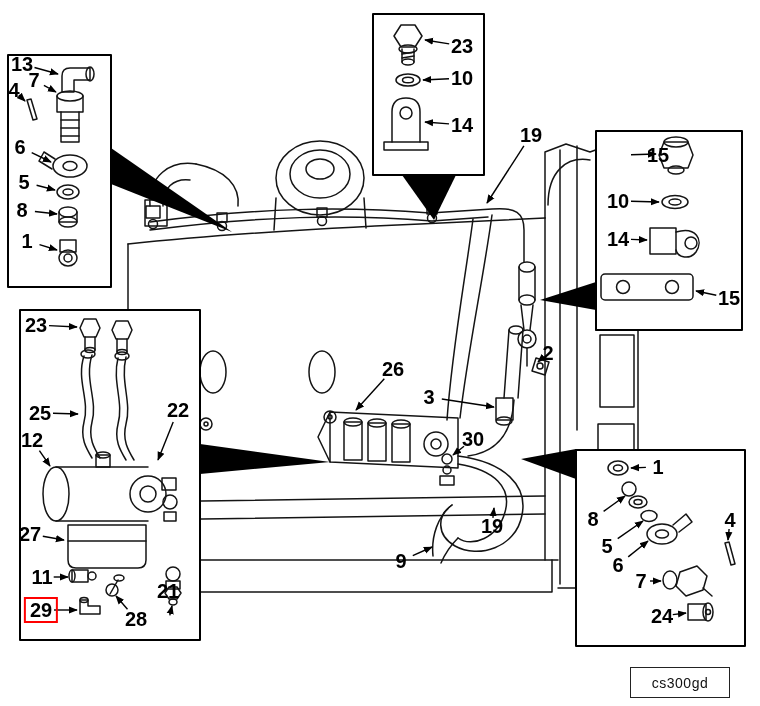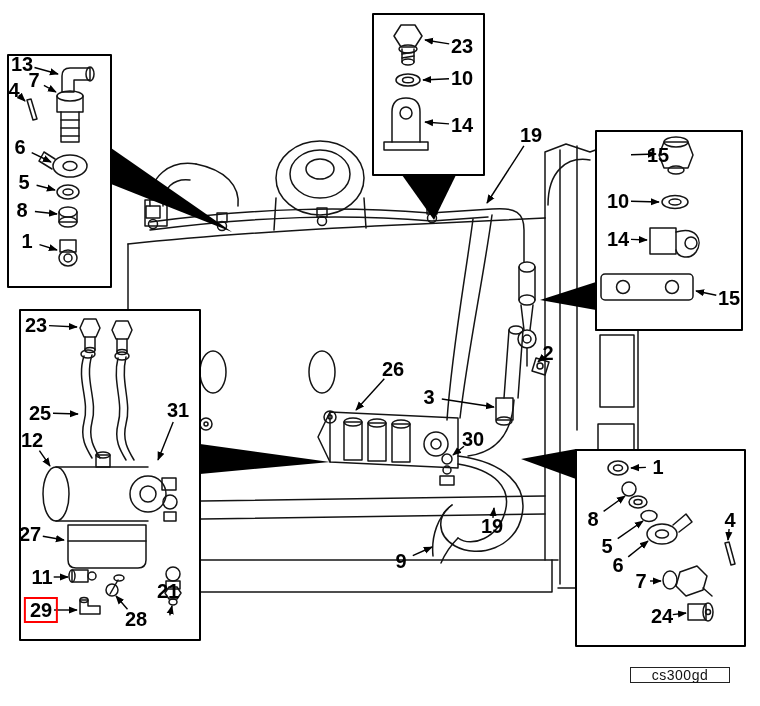--- a/index.html
+++ b/index.html
@@ -9,21 +9,21 @@
   }
   .stage svg{position:absolute;left:0;top:0;pointer-events:none;}
   #labels{position:absolute;left:0;top:0;width:760px;height:706px;}
   .part-label{
     position:absolute;transform:translate(-50%,-50%);
     font-weight:bold;font-size:20px;line-height:1;color:#000;
     padding:1px 2px;white-space:nowrap;
   }
   .part-label.highlighted{border:2px solid #14b8a6;padding:1px 4px;}
   .figcode{
-    position:absolute;left:630px;top:667px;width:100px;height:16px;
+    position:absolute;left:630px;top:667px;width:100px;height:31px;
     border:1.5px solid #222;box-sizing:border-box;
     display:flex;align-items:center;justify-content:center;
     font-size:14px;color:#111;letter-spacing:0.5px;
   }
 </style>
 </head>
 <body>
 
 <div class="stage">
 
@@ -311,21 +311,21 @@
       <div class="part-label" style="left: 27px; top: 241px;">1</div>
       <div class="part-label" style="left: 462px; top: 46px;">23</div>
       <div class="part-label" style="left: 462px; top: 78px;">10</div>
       <div class="part-label" style="left: 462px; top: 125px;">14</div>
       <div class="part-label" style="left: 618px; top: 155px; margin-left: 40px;">15</div>
       <div class="part-label" style="left: 618px; top: 201px;">10</div>
       <div class="part-label" style="left: 618px; top: 239px;">14</div>
       <div class="part-label" style="left: 729px; top: 298px;">15</div>
       <div class="part-label" style="left: 36px; top: 325px;">23</div>
       <div class="part-label" style="left: 40px; top: 413px;">25</div>
-      <div class="part-label" style="left: 178px; top: 410px;">31</div>
+      <div class="part-label" style="left: 178px; top: 410px;">22</div>
       <div class="part-label" style="left: 32px; top: 440px;">12</div>
       <div class="part-label" style="left: 30px; top: 534px;">27</div>
       <div class="part-label" style="left: 42px; top: 577px;">11</div>
       <div class="part-label highlighted" style="left: 41px; top: 610px; border-color: rgb(255, 0, 0);">29</div>
       <div class="part-label" style="left: 136px; top: 619px;">28</div>
       <div class="part-label" style="left: 168px; top: 591px;">21</div>
       <div class="part-label" style="left: 658px; top: 467px;">1</div>
       <div class="part-label" style="left: 593px; top: 519px;">8</div>
       <div class="part-label" style="left: 607px; top: 546px;">5</div>
       <div class="part-label" style="left: 618px; top: 565px;">6</div>

